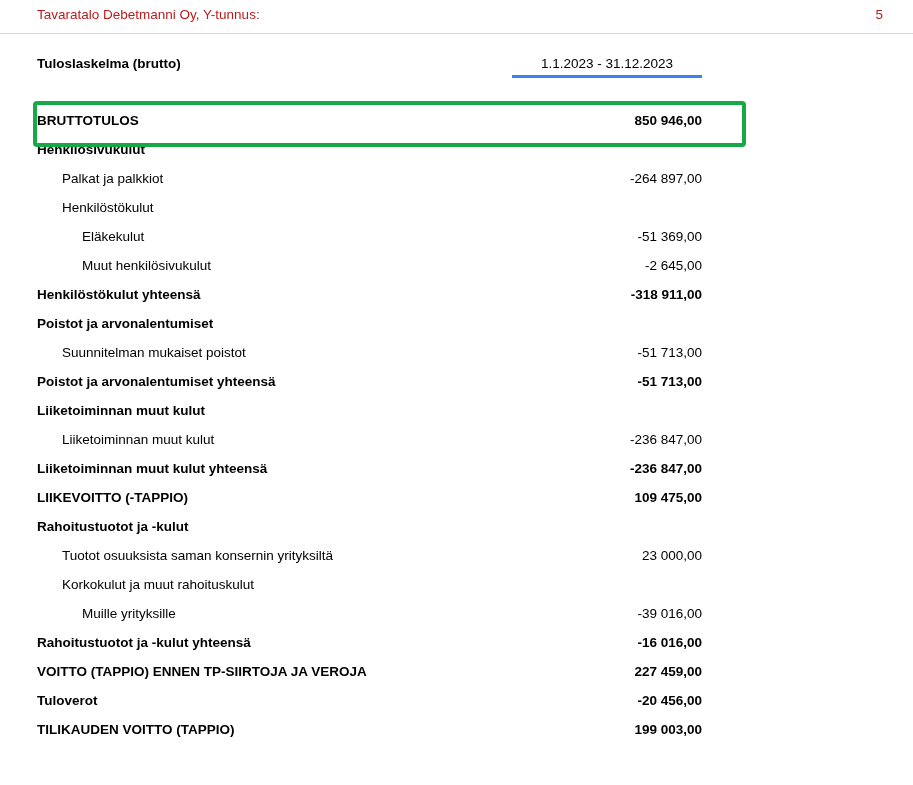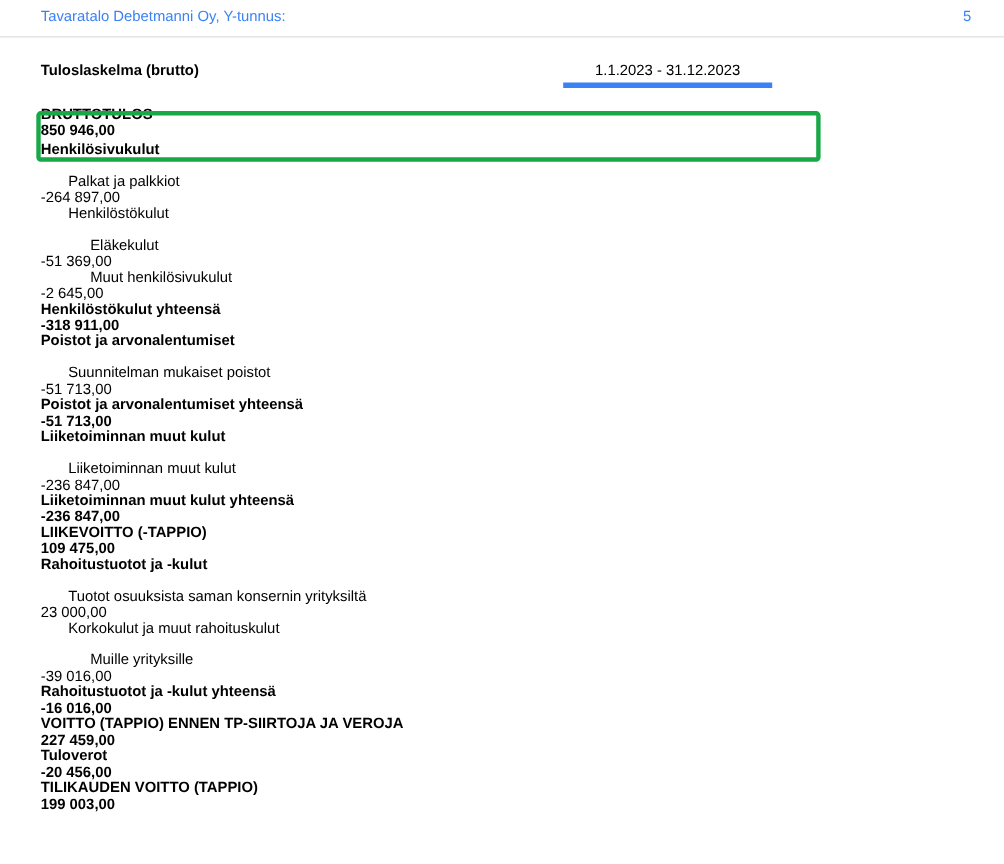--- a/index.html
+++ b/index.html
@@ -24,21 +24,21 @@
   
   .doc-header {
     position: absolute;
     top: 7px;
     left: 37px;
     right: 30px;
     display: flex;
     justify-content: space-between;
     align-items: baseline;
     font-size: 13.5px;
-    color: #3b82f6;
+    color: #b91c1c;
   }
   .doc-header .page-number {
     font-size: 13.5px;
   }
   .header-rule {
     position: absolute;
     top: 33px;
     left: 0;
     width: 913px;
     height: 1px;
@@ -47,24 +47,23 @@
 
   
   .statement {
     position: absolute;
     top: 56px;
     left: 37px;
     width: 665px;
   }
   .row {
     display: flex;
-    align-items: flex-start;
+    align-items: flex-end;
     height: 29px;
     font-size: 13.5px;
-    flex-direction: column;
   }
   .row .label {
     flex: 1 1 auto;
     white-space: nowrap;
   }
   .row .amount {
     flex: 0 0 170px;
     text-align: right;
     white-space: nowrap;
   }
@@ -81,21 +80,21 @@
   }
   .title-row .title {
     flex: 1 1 auto;
     font-size: 13.5px;
     font-weight: bold;
   }
   .title-row .period {
     flex: 0 0 190px;
     text-align: center;
     font-size: 13.5px;
-    border-bottom: 5px solid #3b82f6;
+    border-bottom: 3px solid #3b82f6;
     padding-bottom: 4px;
   }
   .spacer-10 { height: 10px; }
 
   
   .highlight-box {
     position: absolute;
     left: 33px;
     top: 101px;
     width: 713px;

